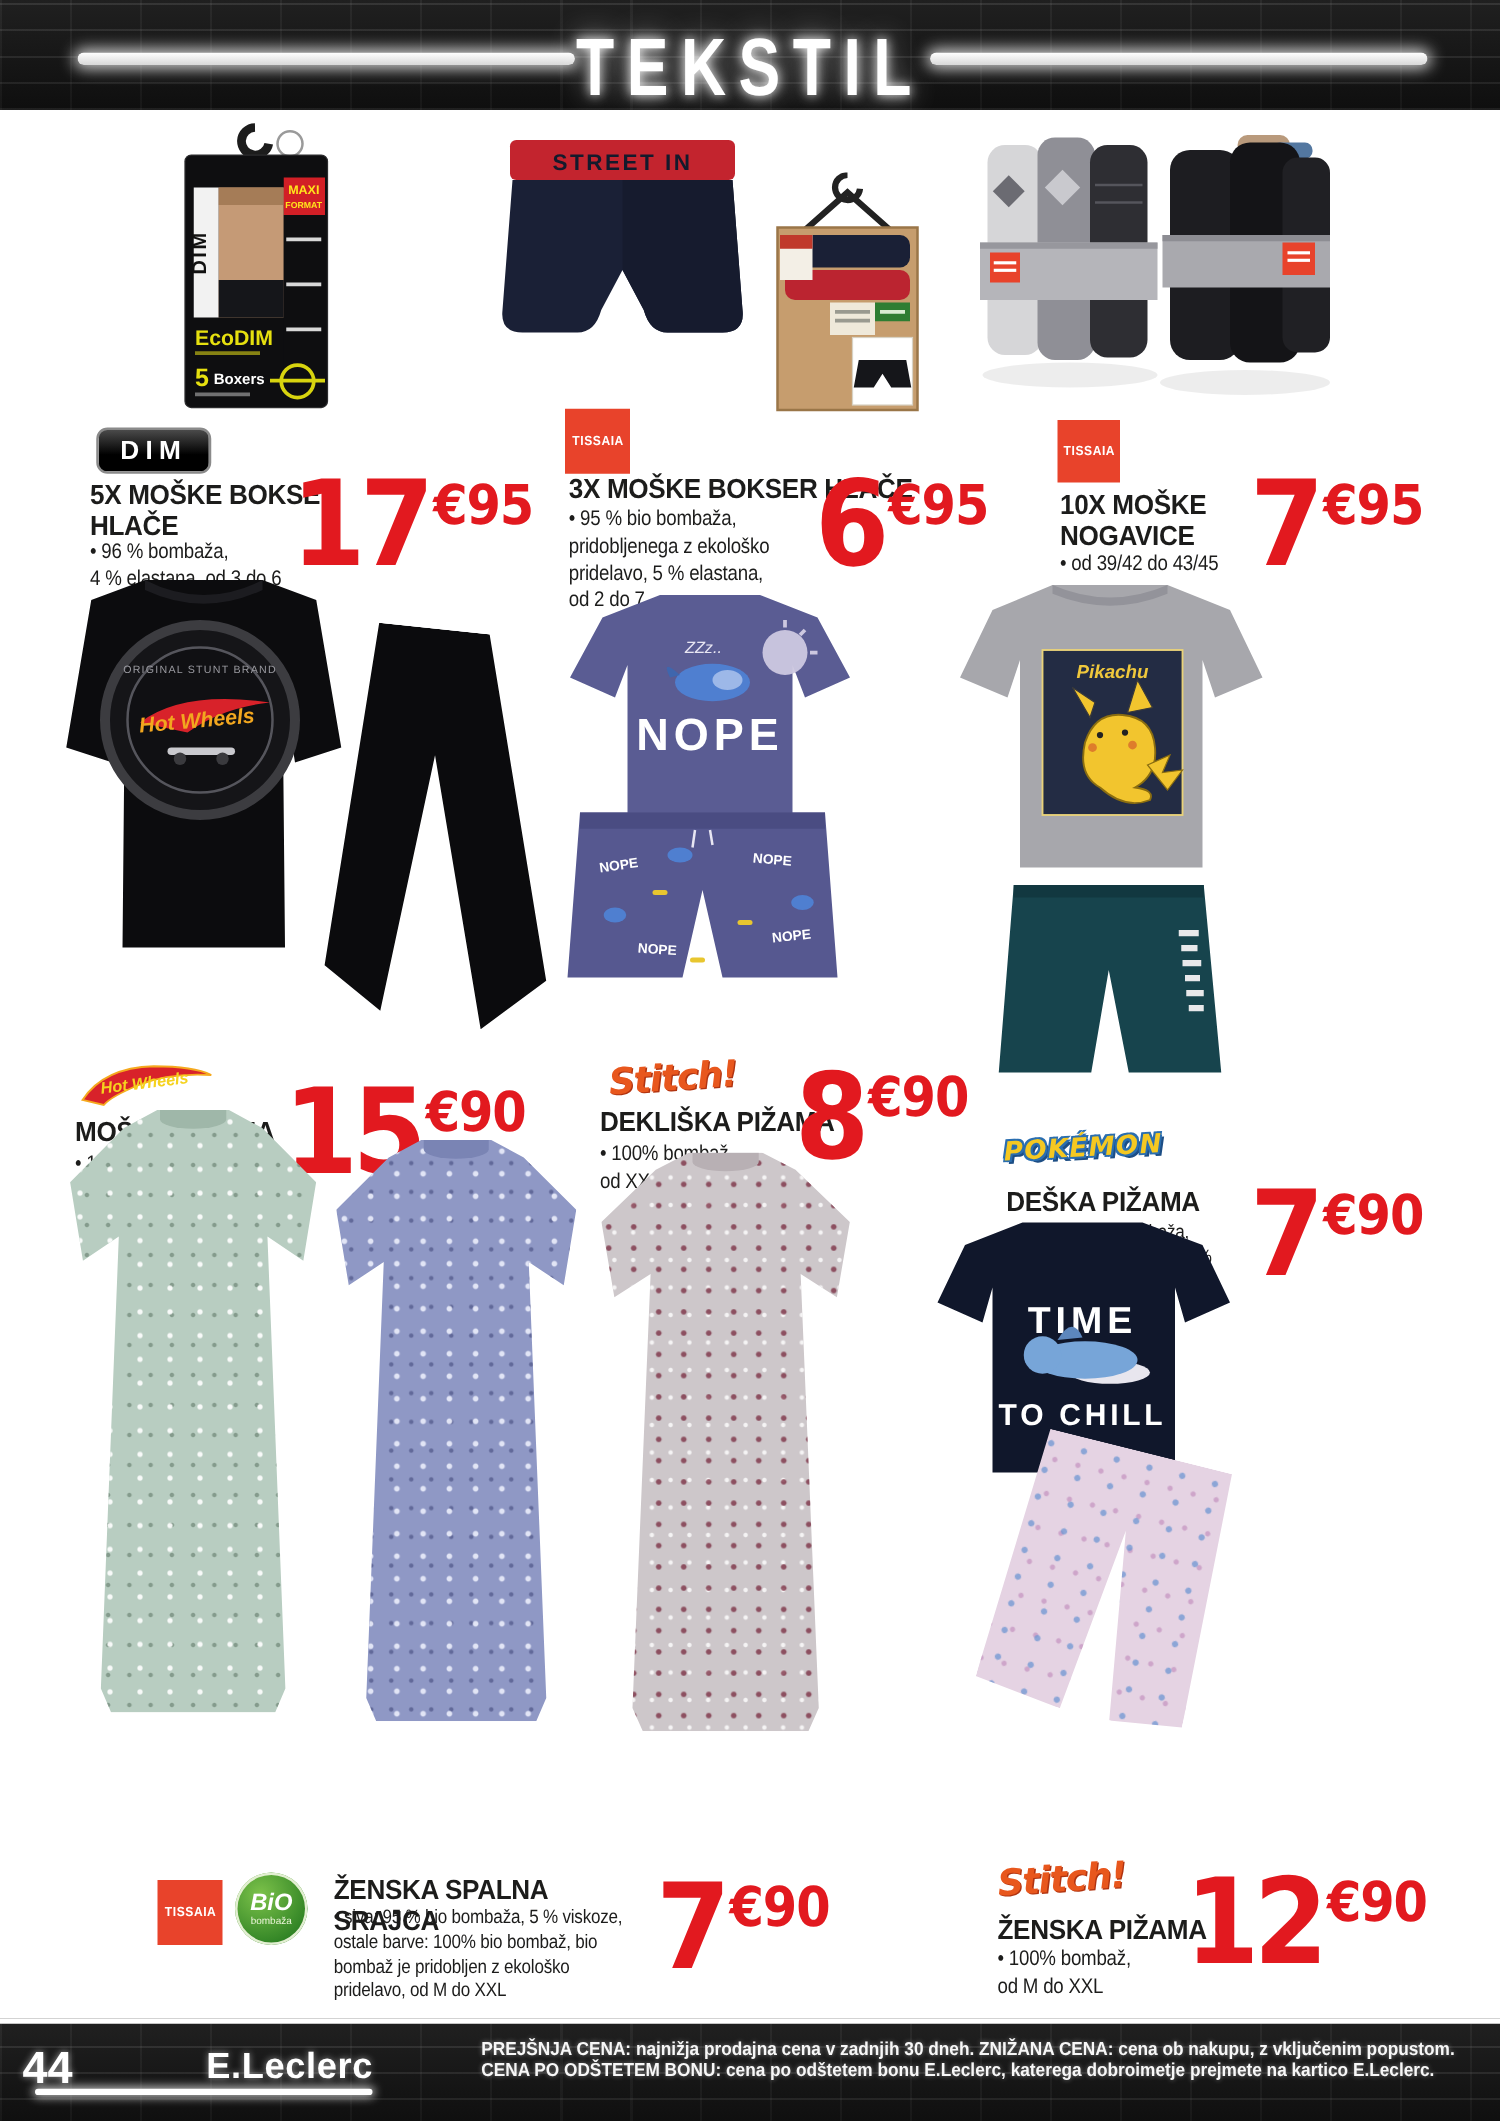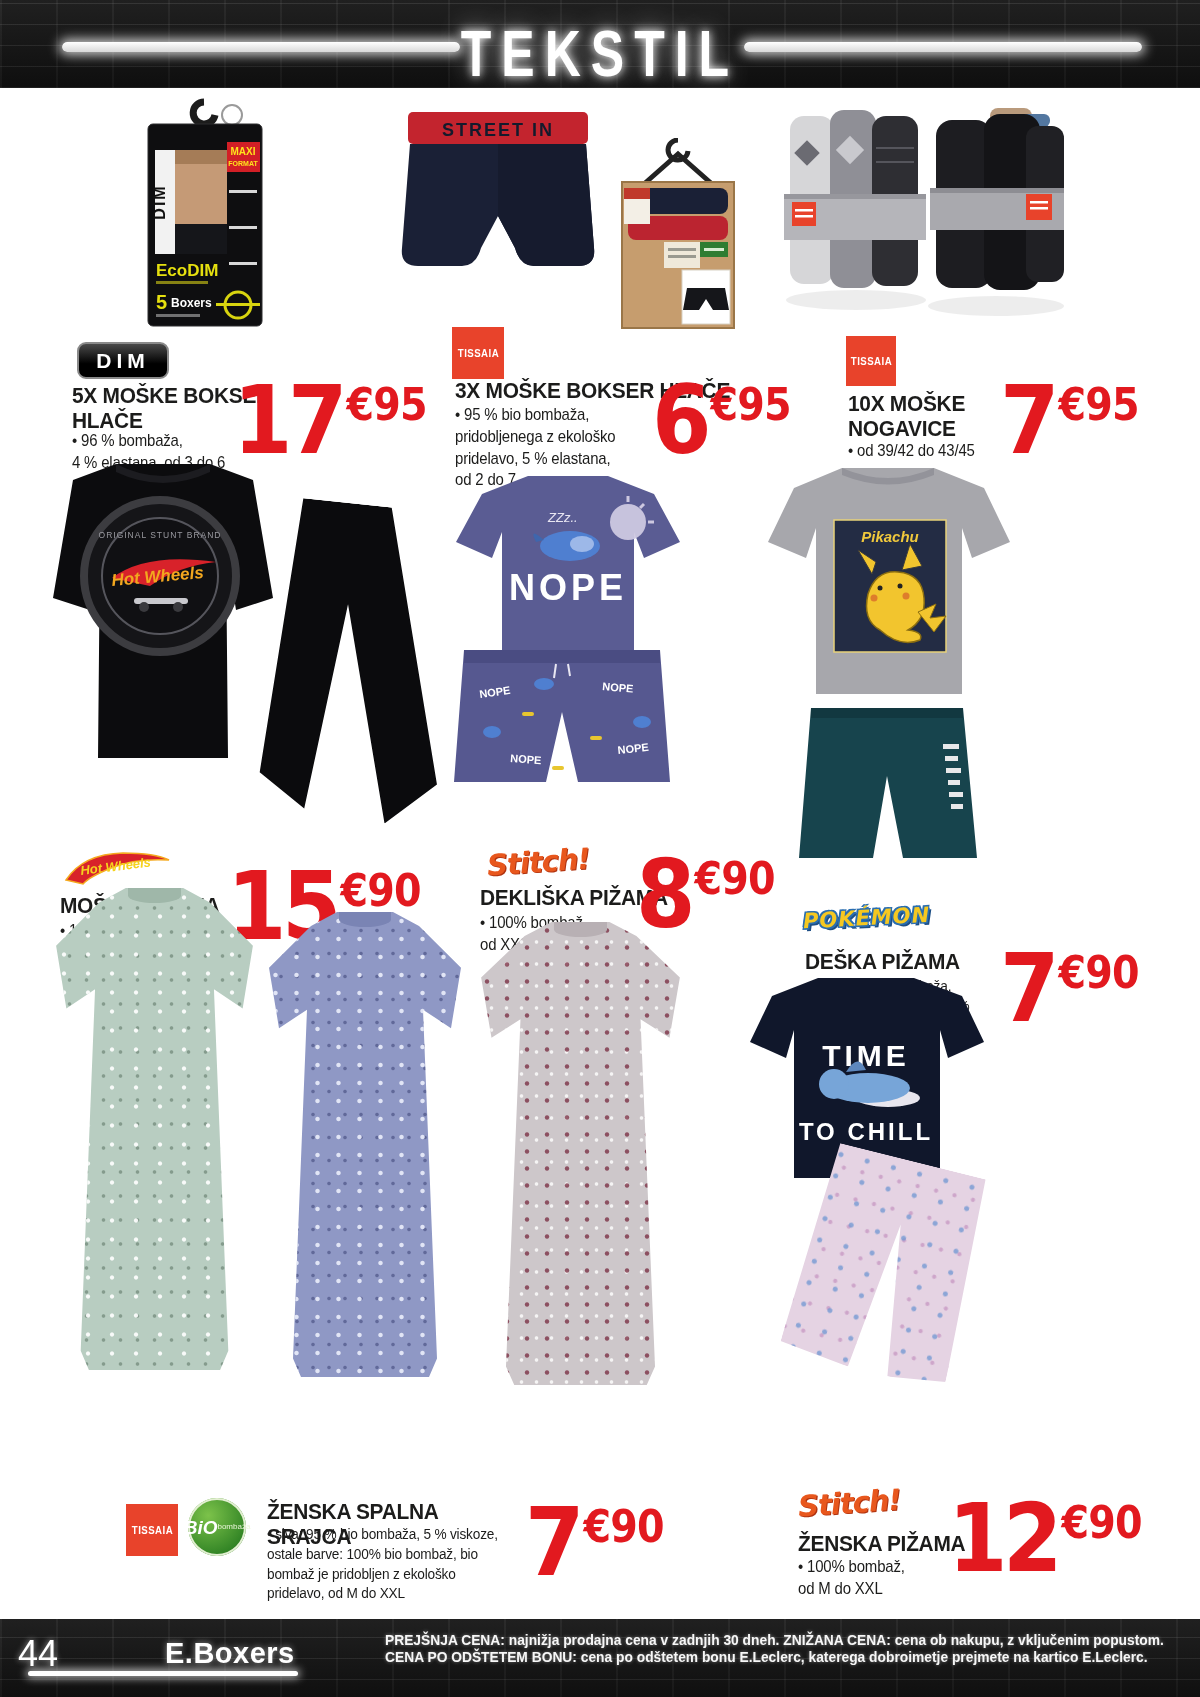--- a/index.html
+++ b/index.html
@@ -37,21 +37,21 @@
     color:#fff;font-weight:700;font-size:21px;letter-spacing:5px;}
   .tissaia-logo{background:#e8432b;display:flex;align-items:center;justify-content:center;
     color:#fff;font-weight:700;letter-spacing:.5px;}
   .tissaia-logo span{font-size:10.5px;transform:scaleX(.92);}
   .stitch-logo{font-family:"DejaVu Sans",sans-serif;font-weight:700;font-style:italic;
     color:#e8571d;text-shadow:1px 1px 0 #b03310;transform:rotate(-4deg);font-size:29px;letter-spacing:-1px;}
   .pokemon-logo{font-family:"DejaVu Sans",sans-serif;font-weight:700;font-style:italic;font-size:21px;
     color:#f5c821;letter-spacing:1px;transform:rotate(-3deg);
     text-shadow:-1.5px -1.5px 0 #2a6eb0,1.5px -1.5px 0 #2a6eb0,-1.5px 1.5px 0 #2a6eb0,1.5px 1.5px 0 #2a6eb0,3px 3px 0 #1d4e85;}
   .bio-logo{border-radius:50%;background:radial-gradient(circle at 35% 30%,#7cc24a,#2f8224 75%);
-    display:flex;flex-direction:row;align-items:center;justify-content:center;color:#fff;
+    display:flex;flex-direction:column;align-items:center;justify-content:center;color:#fff;
     box-shadow:0 0 0 2px #e3efd2 inset;}
   .bio-logo .b1{font-size:19px;font-weight:700;font-style:italic;line-height:1;}
   .bio-logo .b2{font-size:8px;color:#eaf5d8;line-height:1.2;}
   
   .gown{clip-path:polygon(36% 0%,64% 0%,77% 3%,98% 12%,93% 25%,79% 21%,86% 96%,82% 100%,
         18% 100%,14% 96%,21% 21%,7% 25%,2% 12%,23% 3%);}
   .gown .neck{position:absolute;left:37%;top:0;width:26%;height:15px;border-radius:0 0 50% 50%;}
   .g1{background-color:#b8cdc1;background-image:
       radial-gradient(circle, rgba(255,255,255,.9) 1.6px, transparent 2.6px),
       radial-gradient(circle, rgba(90,115,98,.55) 1.3px, transparent 2.2px);
@@ -67,21 +67,21 @@
   .hw-pants{clip-path:polygon(10% 0,58% 0,98% 86%,72% 100%,40% 32%,28% 98%,2% 88%);
       background:#0b0b0d;transform:rotate(6deg);}
   .pink-pants{clip-path:polygon(6% 0,94% 0,100% 96%,66% 100%,52% 30%,42% 100%,0 96%);
       background-color:#e5d3e3;background-image:
       radial-gradient(circle, rgba(110,150,210,.75) 2px, transparent 3px),
       radial-gradient(circle, rgba(190,135,185,.6) 1.6px, transparent 2.6px);
       background-size:27px 22px,19px 28px;background-position:0 0,10px 9px;
       transform:rotate(14deg);}
   
   .footer{left:0;top:1615px;width:1200px;height:82px;border-top:4px solid #fff;}
-  .page-number{position:absolute;left:18px;top:14px;color:#fff;font-size:36px;font-weight:400;
+  .page-number{position:absolute;left:18px;top:14px;color:#fff;font-size:36px;font-weight:700;
       text-shadow:0 0 6px rgba(255,255,255,.6);}
   .leclerc-logo{position:absolute;left:165px;top:18px;color:#fff;font-size:29px;font-weight:700;
       letter-spacing:.5px;text-shadow:0 0 6px rgba(255,255,255,.55);}
   .footer-underline{position:absolute;left:28px;top:52px;width:270px;height:5px;border-radius:3px;
       background:#fff;box-shadow:0 0 8px 2px rgba(255,255,255,.7);}
   .footer-text{position:absolute;left:385px;top:12px;width:770px;color:#f7f7f7;font-size:15px;
       font-weight:700;line-height:17px;white-space:nowrap;transform:scaleX(.92);
       transform-origin:left top;text-shadow:0 0 4px rgba(255,255,255,.45);}
 </style>
 </head>
@@ -391,21 +391,21 @@
   <div class="abs price" style="left:948px;top:1500px;">
     <span class="int">12</span>
     <span class="dec">
         <span class="cur">€</span>
         <span class="cents">90</span>
       </span>
   </div>
 
   <footer class="abs footer brick">
     <div class="page-number">44</div>
-    <div class="leclerc-logo">E.Boxers</div>
+    <div class="leclerc-logo">E.Leclerc</div>
     <div class="footer-underline"></div>
     <div class="footer-text">
       <div>PREJŠNJA CENA: najnižja prodajna cena v zadnjih 30 dneh. ZNIŽANA CENA: cena ob nakupu, z vključenim popustom.</div>
       <div>CENA PO ODŠTETEM BONU: cena po odštetem bonu E.Leclerc, katerega dobroimetje prejmete na kartico E.Leclerc.</div>
     </div>
   </footer>
 
 </div>
 
 </body></html>

